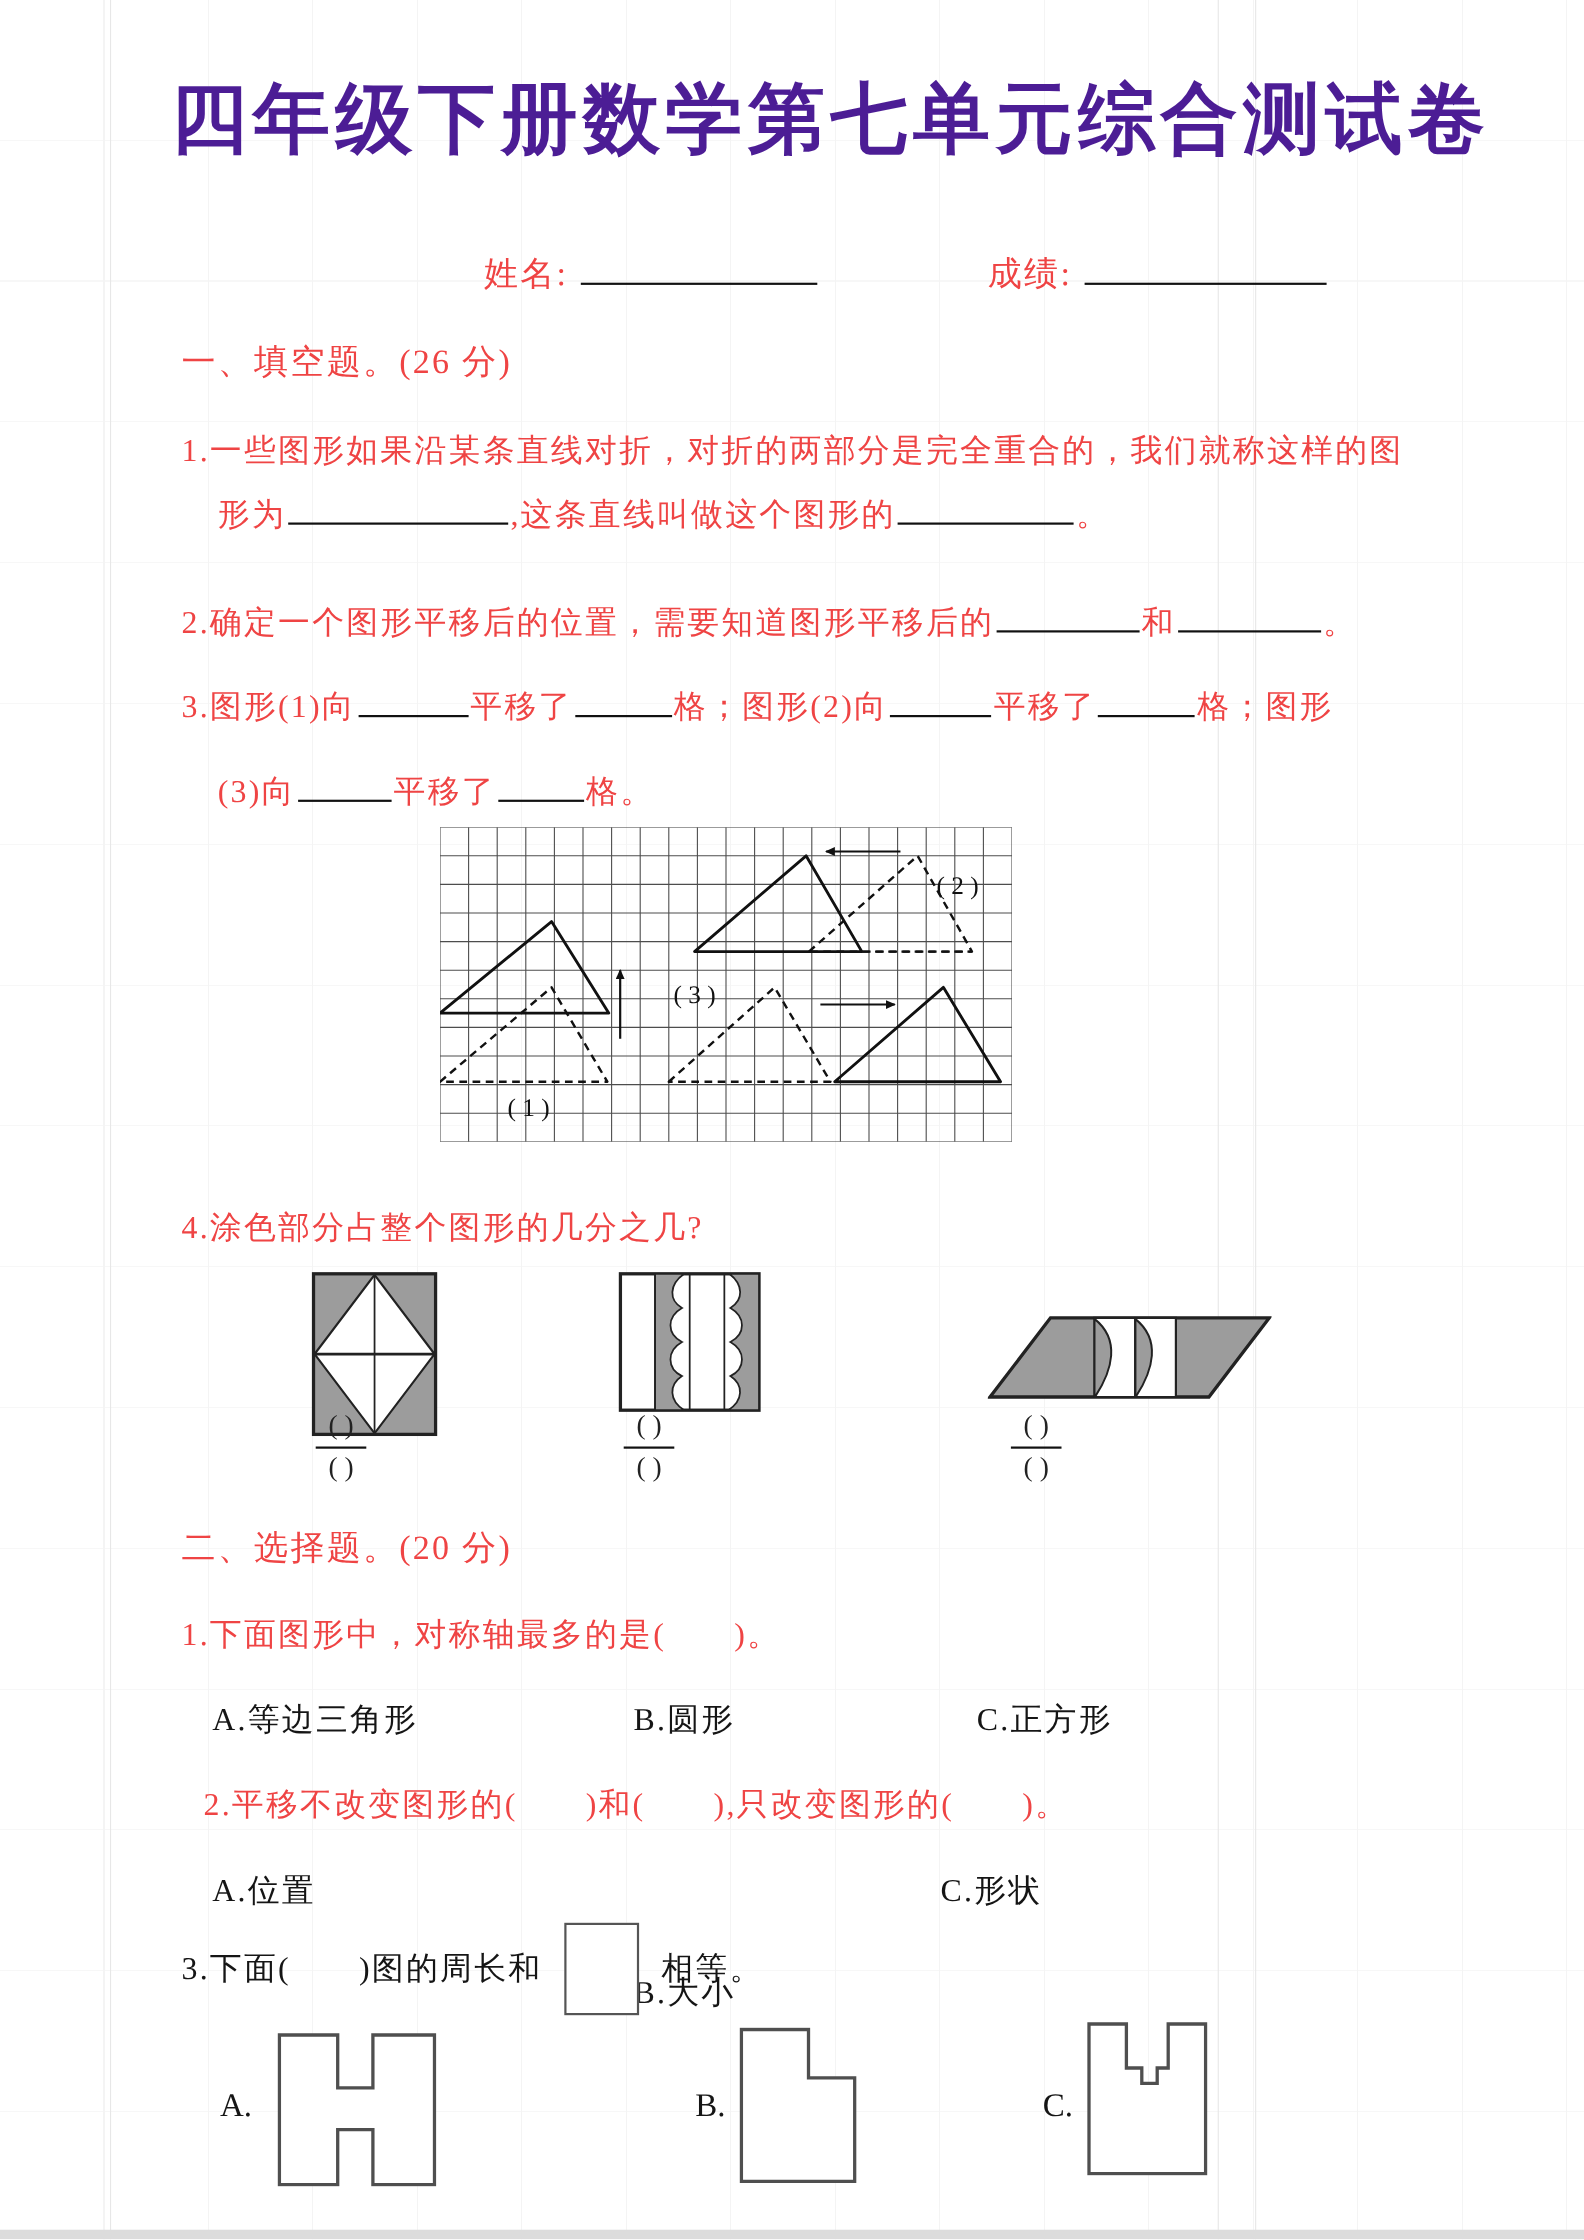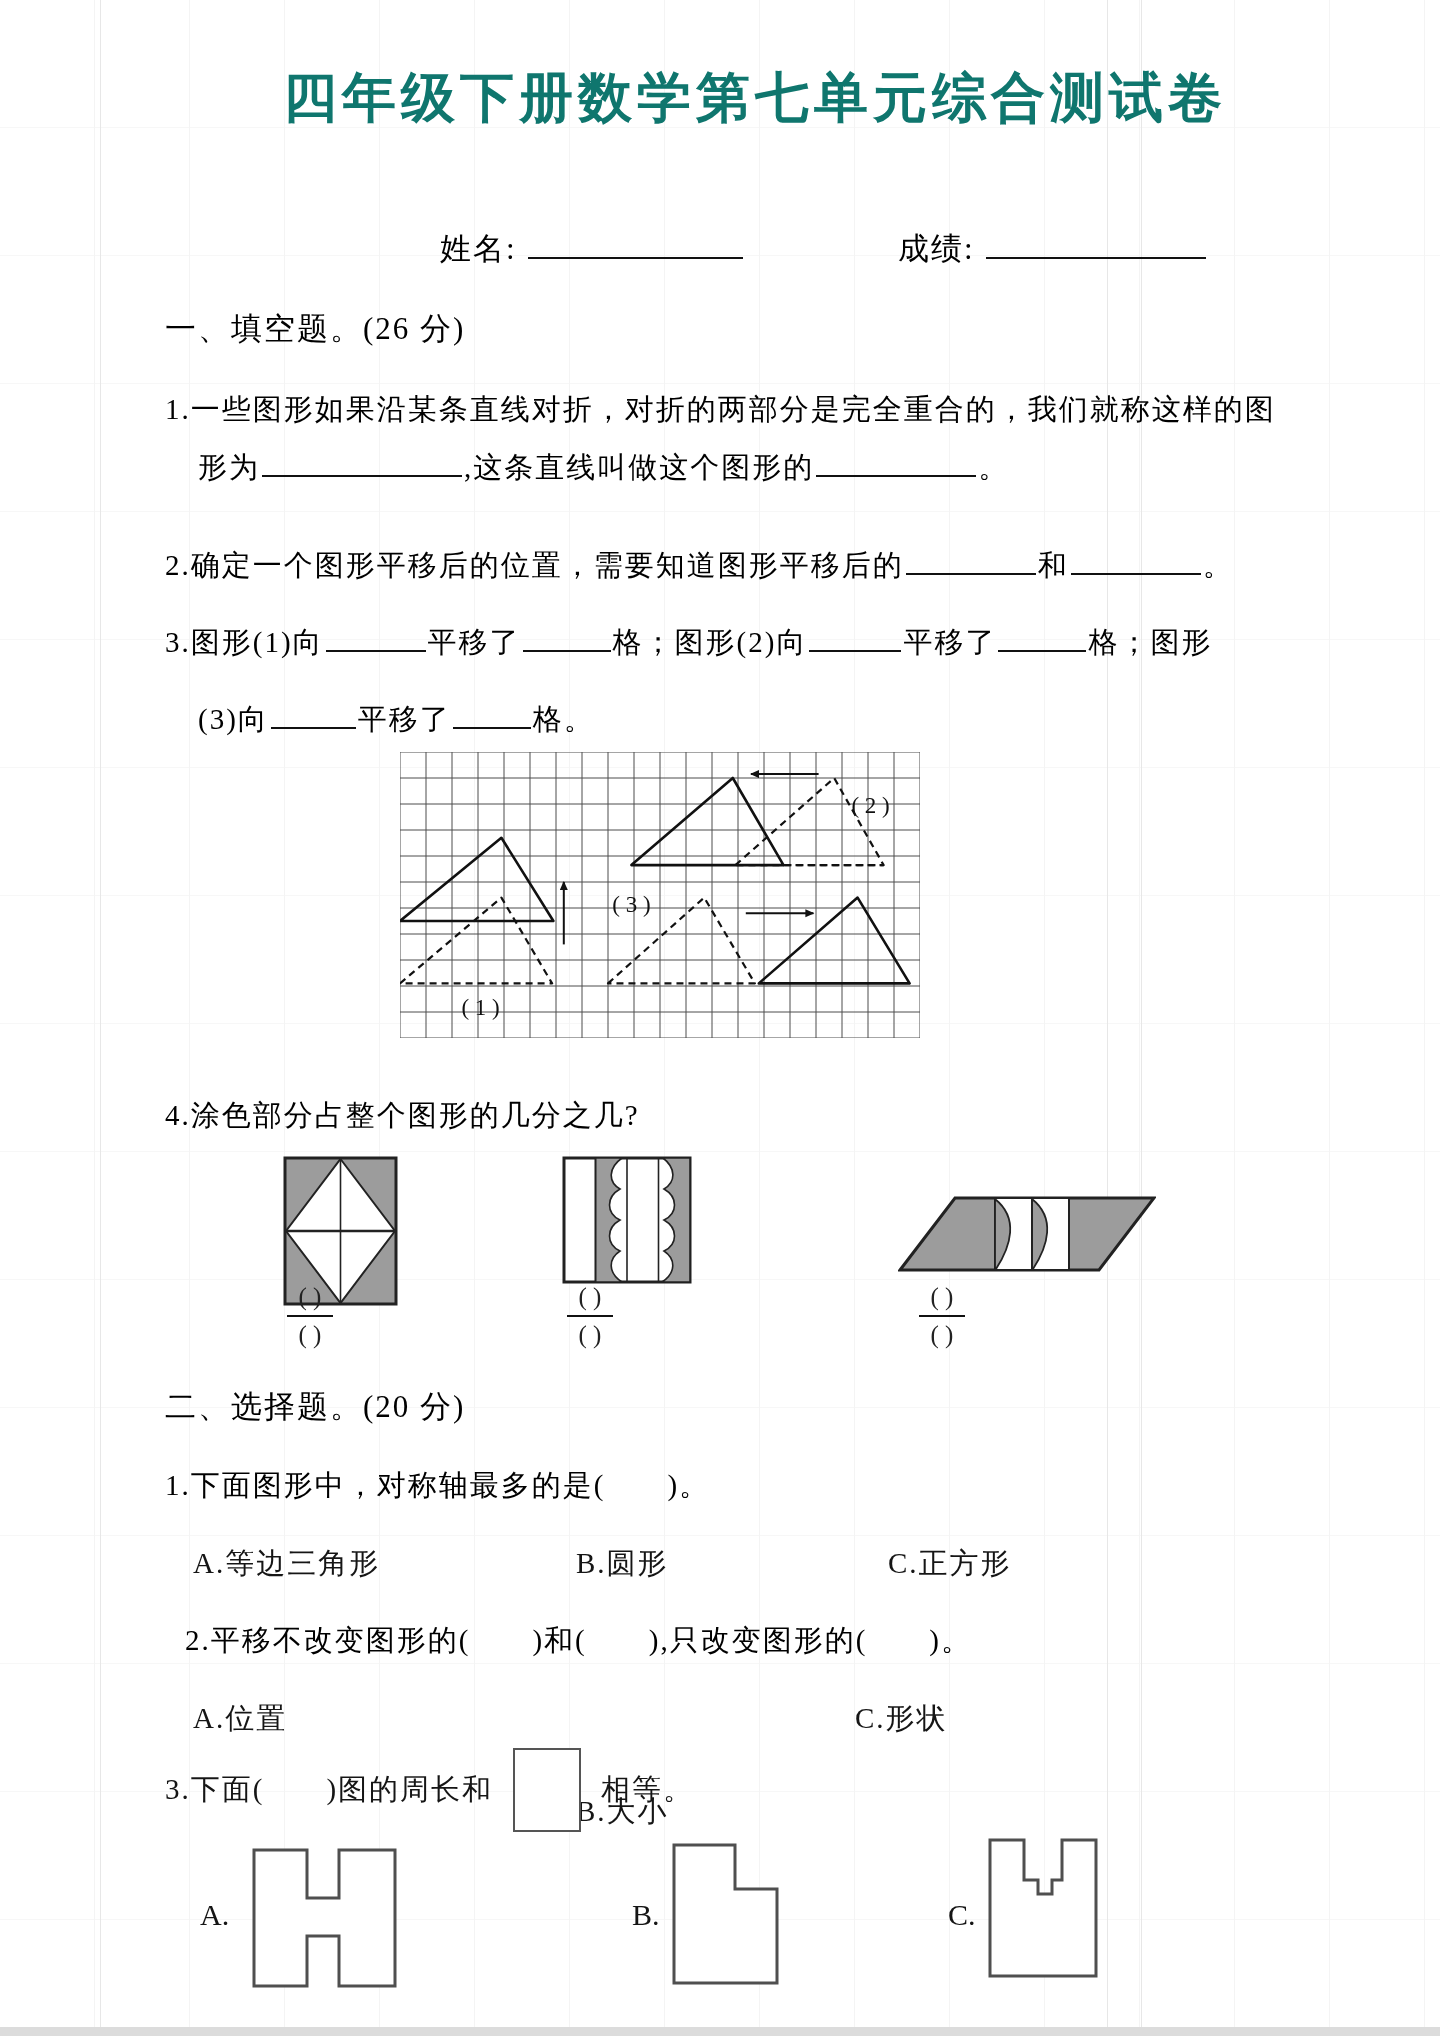--- a/index.html
+++ b/index.html
@@ -17,23 +17,23 @@
       repeating-linear-gradient(to bottom, transparent 0 127px, #f6f6f6 127px 128px);
     opacity:.8;
   }
   .scanline-v{position:absolute;top:0;bottom:0;width:1px;background:#e7e7e7;}
   .scanline-bottom{position:absolute;left:0;right:0;bottom:0;height:9px;background:#dcdcdc;}
 
   .title{
     position:absolute; top:62px; left:0; width:100%; margin:0; padding-left:70px;
     box-sizing:border-box; text-align:center;
     font-family:Liberation Serif, serif;
-    font-weight:bold; font-size:54px; letter-spacing:5px; color:#0f766e;
-  }
-  .line{position:absolute; font-size:29px; letter-spacing:2px; white-space:nowrap; color:#000000;}
+    font-weight:bold; font-size:70px; letter-spacing:5px; color:#4c1d95;
+  }
+  .line{position:absolute; font-size:29px; letter-spacing:2px; white-space:nowrap; color:#ef4444;}
   .heading{font-size:31px;}
   .blank{
     display:inline-block; border-bottom:2.5px solid #111; height:1em;
     vertical-align:baseline; margin:0 2px;
   }
   .name-row-label{font-size:31px;}
   .opt{position:absolute; font-size:29px; letter-spacing:2px; white-space:nowrap;}
 
   .grid-fig{position:absolute; left:400px; top:752px; width:520px; height:286px;}
   .figsvg{position:absolute;}

